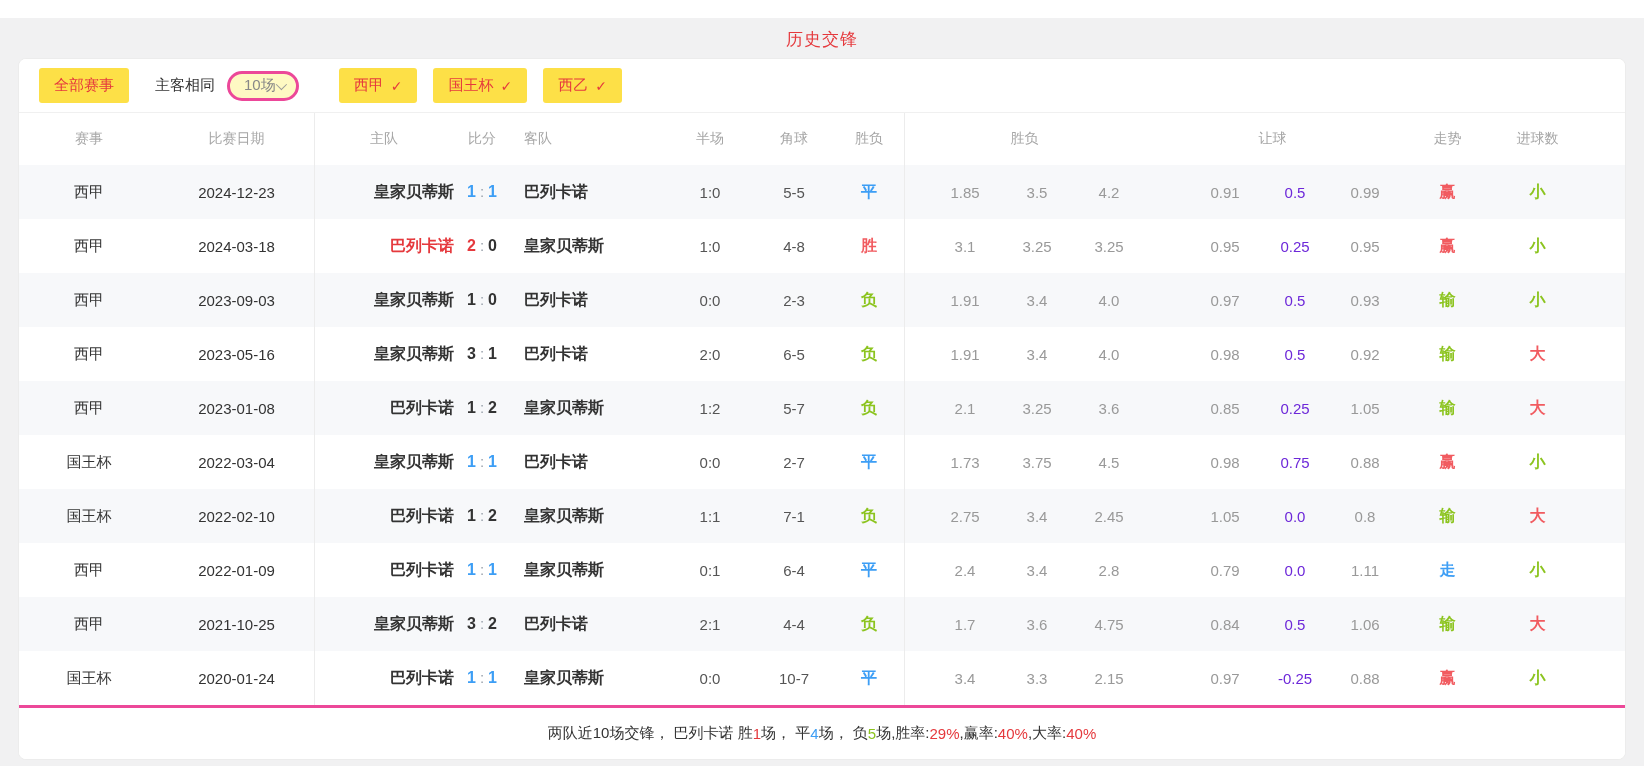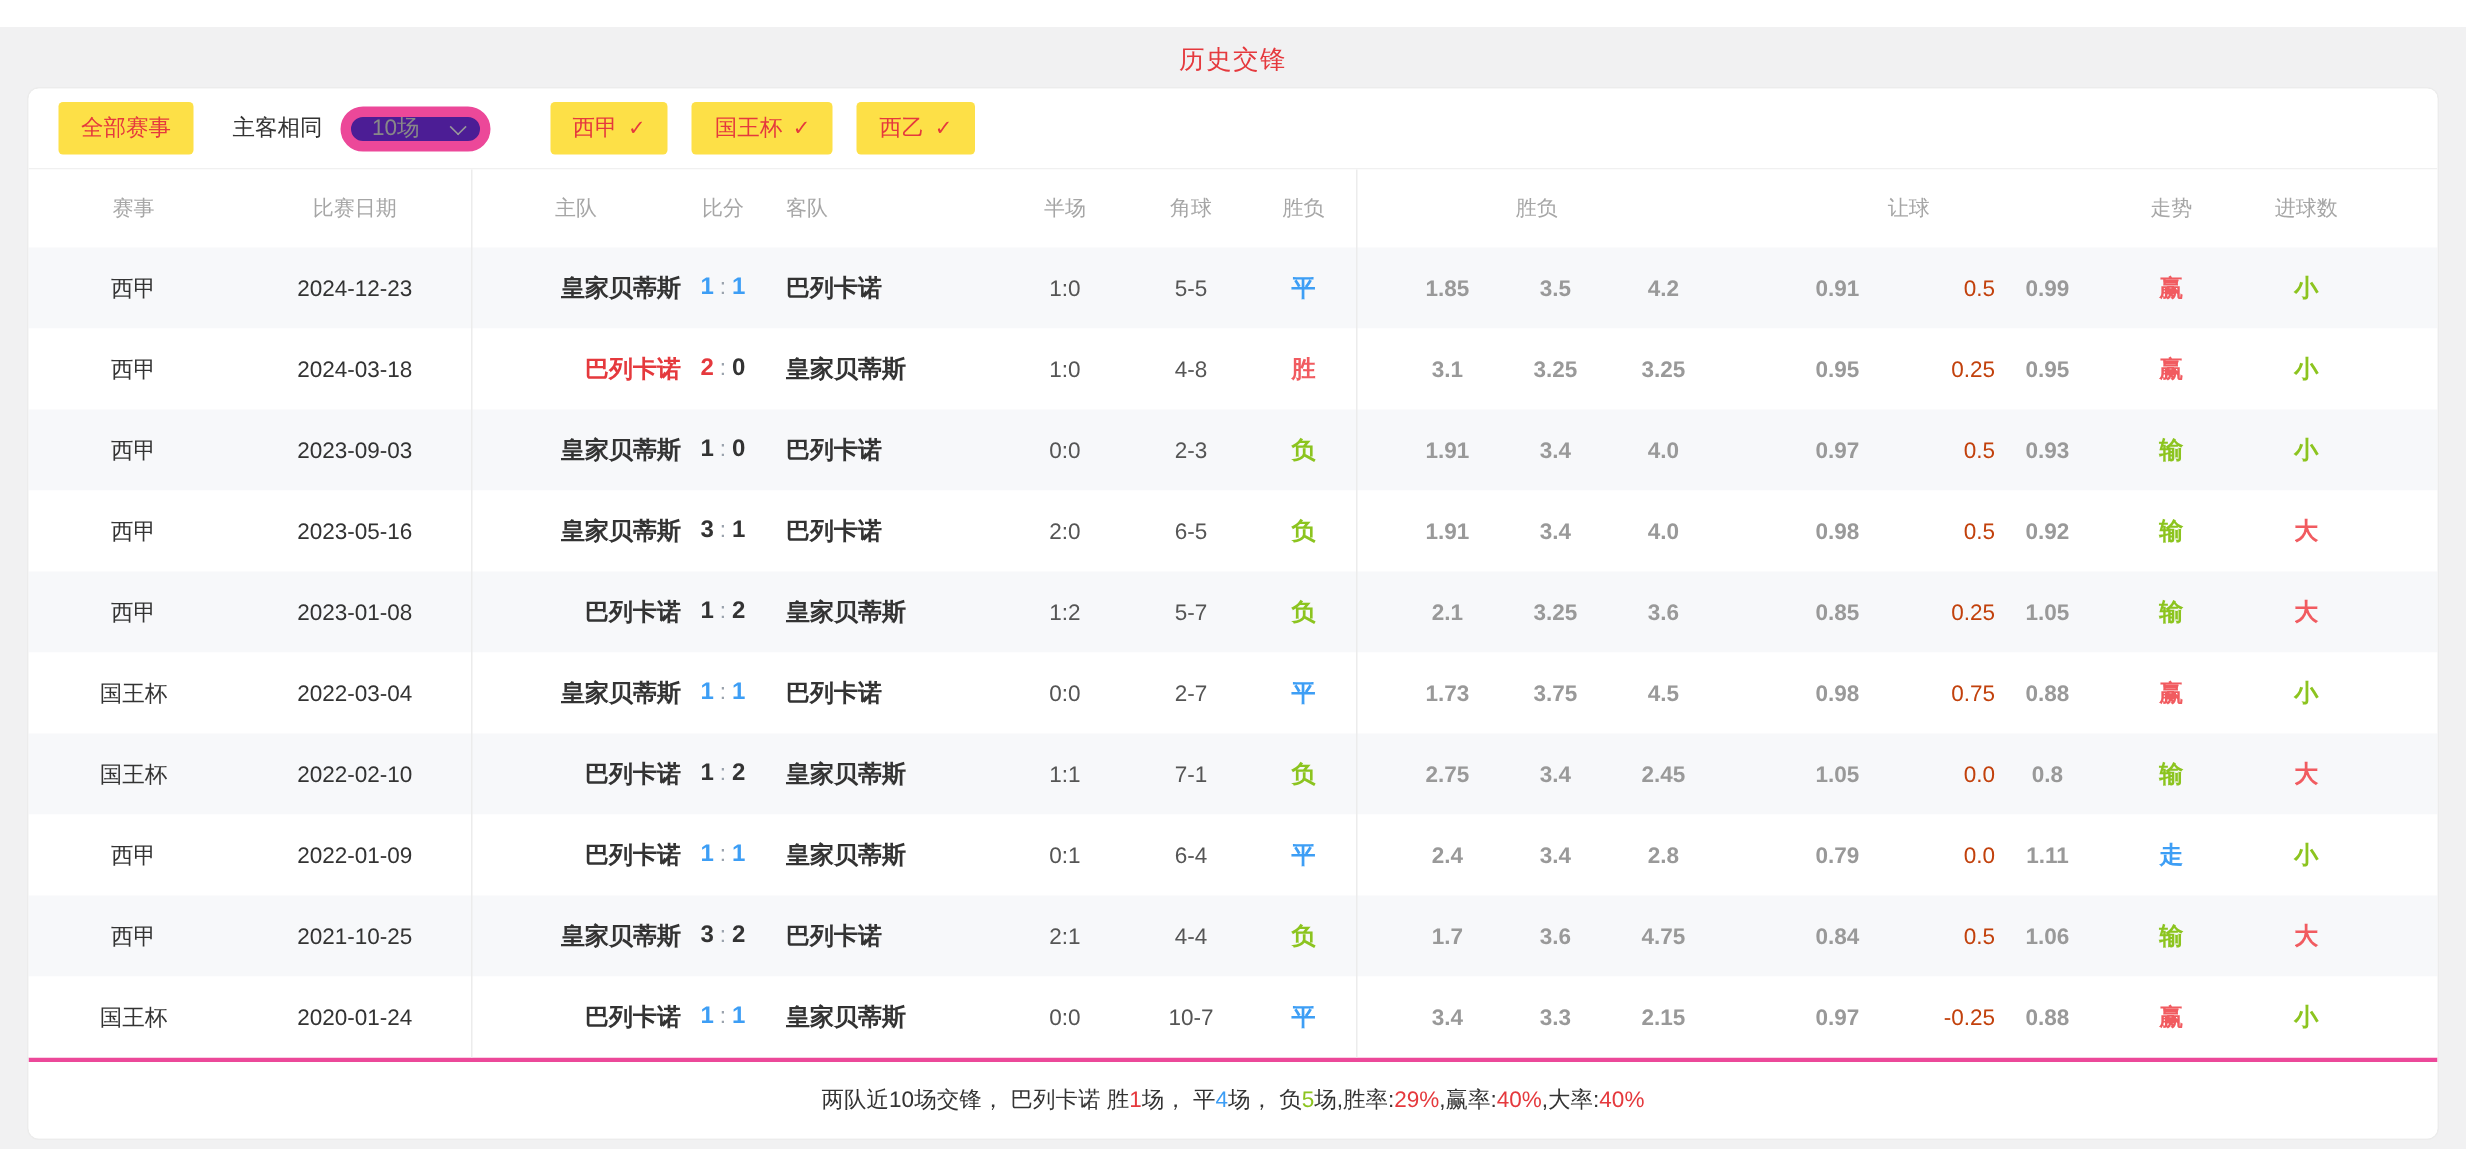--- a/index.html
+++ b/index.html
@@ -11,23 +11,23 @@
     padding-top:10px; height:40px; }
   .card { margin:0 18px; background:#fff; border:1px solid #ececec; border-radius:8px;
     overflow:hidden; position:relative; }
   
   .filter-bar { height:54px; display:flex; align-items:center; padding:0 20px;
     border-bottom:1px solid #f0f0f0; background:#fff; }
   .chip { background:#fde047; color:#e5393d; font-size:15px; padding:8px 15px;
     border-radius:3px; cursor:pointer; display:inline-flex; align-items:center; gap:7px; }
   .chip .check { color:#e5393d; font-size:14px; }
   .filter-label { font-size:15px; color:#333; margin-left:26px; }
-  .select-pill { margin-left:12px; border:7px solid #ec4899; border-radius:16px;
-    height:30px; padding:0 12px 0 14px; display:inline-flex; align-items:center; gap:20px;
-    color:#888; font-size:15px; background:#4c1d95; cursor:pointer; }
+  .select-pill { margin-left:12px; border:3px solid #ec4899; border-radius:16px;
+    height:30px; padding:0 12px 0 14px; display:inline-flex; align-items:center; gap:0;
+    color:#888; font-size:15px; background:#fef9c3; cursor:pointer; }
   .caret { width:8px; height:8px; border-right:1.5px solid #999; border-bottom:1.5px solid #999;
     transform:rotate(45deg) translateY(-2px); }
   .league-filters { display:flex; gap:16px; margin-left:40px; }
   
   .table-wrap { position:relative; }
   .thead { display:flex; align-items:center; height:52px; color:#a6a6a6; font-size:14px; background:#fff; }
   .row { display:flex; align-items:center; height:54px; font-size:15px; background:#fff; }
   .row.striped { background:#f7f8fa; }
   .cell { text-align:center; }
   .col-league{width:140px} .col-date{width:155px}
@@ -36,21 +36,21 @@
   .col-away{width:156px; text-align:left; padding-left:14px}
   .col-half{width:88px} .col-corner{width:80px} .col-result{width:70px}
   .col-o{width:72px} .col-o.first{margin-left:25px}
   .col-h{width:70px} .col-h.first{margin-left:45px}
   .col-trend{width:95px} .col-goal{width:85px}
   .col-odds-group{width:241px} .col-handicap-group{width:255px}
   .team { font-weight:700; font-size:16px; }
   .score-num { font-weight:700; font-size:16px; }
   .score-colon { color:#9aa2ac; font-size:15px; padding:0 4px; }
   .badge { font-weight:700; font-size:16px; }
-  .num { color:#999;font-weight:bold; } .num-dark { color:#c2410c;text-align:right; }
+  .num { color:#999; } .num-dark { color:#6d28d9; }
   .mid { color:#555; }
   .c-red{color:#e5393d} .c-softred{color:#f15b60} .c-blue{color:#3d9ef5}
   .c-green{color:#8cc41f} .c-dark{color:#333}
   .v-divider { position:absolute; top:0; bottom:0; width:1px; background:#ececec; }
   .v-divider.d1 { left:295px; } .v-divider.d2 { left:885px; }
   
   .tfoot { height:54px; border-top:3px solid #ec4899; display:flex; align-items:center;
     justify-content:center; font-size:15px; color:#333; background:#fff;text-align:right; }
 </style>
 </head>

